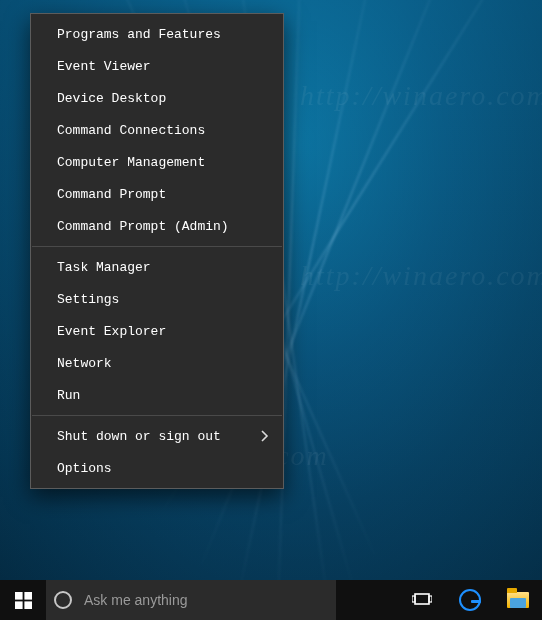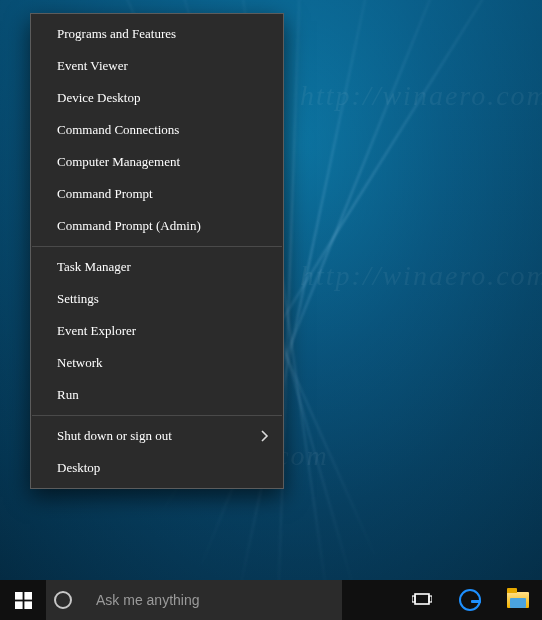--- a/index.html
+++ b/index.html
@@ -86,21 +86,20 @@
     box-sizing: border-box;
     flex: 0 0 auto;
   }
   .taskbar .search input {
     border: 0;
     outline: 0;
     background: transparent;
     color: #c4b5fd;
     font-size: 14px;
     width: 100%;
-    margin-left: 12px;
   }
   .taskbar .search input::placeholder { color: #9a9a9a; }
 
   .taskbar .spacer { flex: 1 1 auto; }
 
   .taskbar .tb-btn {
     width: 48px; height: 40px;
     display: flex; align-items: center; justify-content: center;
     color: #fff;
   }
@@ -117,20 +116,21 @@
     padding: 4px 0;
   }
   .winx .item {
     display: flex;
     align-items: center;
     justify-content: space-between;
     padding: 0 14px 0 26px;
     height: 32px;
     color: #ffffff;
     cursor: default;
+    font-family: Liberation Mono, monospace;
   }
   .winx .sep {
     height: 1px;
     background: #4a4a4a;
     margin: 4px 1px;
   }
   .winx .chev {
     color: #dcdcdc;
   }
 
@@ -236,21 +236,21 @@
     <div class="sep"></div>
     <div class="item">
       <span>Shut down or sign out</span>
       <span class="chev">
         <svg width="8" height="12" viewBox="0 0 8 12">
           <path d="M1 1 L6 6 L1 11" fill="none" stroke="#dcdcdc" stroke-width="1.6"></path>
         </svg>
       </span>
     </div>
     <div class="item">
-      <span>Desktop</span>
+      <span>Options</span>
     </div>
   </div>
 
 <div class="taskbar">
   <div class="start">
     <svg width="17" height="17" viewBox="0 0 17 17">
       <rect x="0" y="0" width="7.6" height="7.6" fill="#fff"></rect>
       <rect x="9.4" y="0" width="7.6" height="7.6" fill="#fff"></rect>
       <rect x="0" y="9.4" width="7.6" height="7.6" fill="#fff"></rect>
       <rect x="9.4" y="9.4" width="7.6" height="7.6" fill="#fff"></rect>

